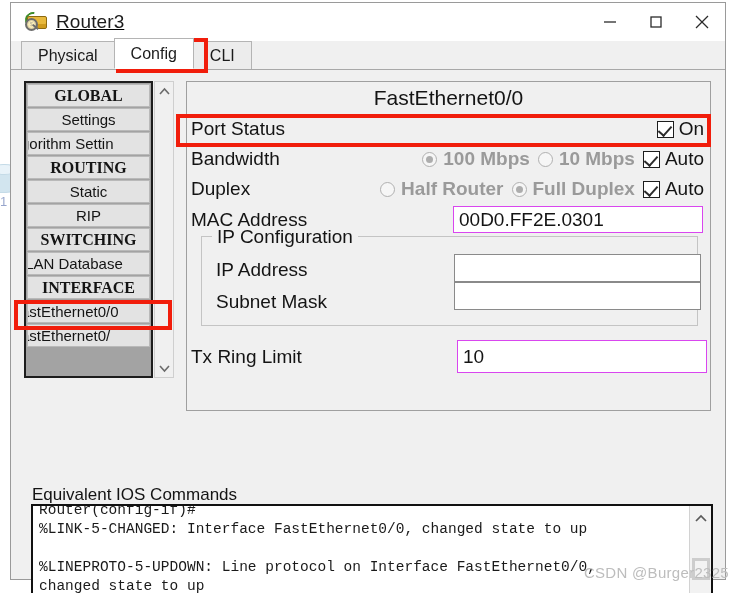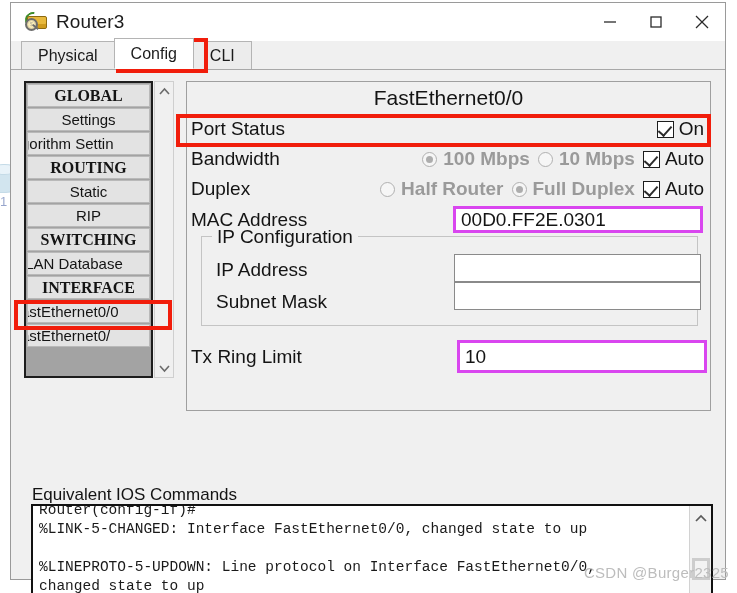--- a/index.html
+++ b/index.html
@@ -26,21 +26,21 @@
   
   .window {
     position: absolute; left: 10px; top: 2px;
     width: 716px; height: 578px;
     background: #f0f0f0;
     border: 1px solid #9a9a9a;
     box-sizing: border-box;
   }
   .titlebar {
     position: relative; height: 38px; background: #ffffff;
-    display: flex; align-items: center;
+    display: flex; align-items: center; text-decoration: underline;
   }
   .app-icon {
     position: relative; width: 24px; height: 22px; margin-left: 13px; margin-right: 8px; flex: 0 0 auto;
   }
   .app-icon .body {
     position: absolute; left: 3px; top: 5px; width: 18px; height: 11px;
     background: #e8b93d; border: 1px solid #8d6a10; border-radius: 2px;
     box-shadow: inset 0 -4px 0 #cf9b1d;
   }
   .app-icon .arrowset {
@@ -137,21 +137,21 @@
     width: 17px; height: 17px; border: 1px solid #1d1d1d; background: #ffffff;
     box-sizing: border-box; position: relative; margin-right: 5px; flex: 0 0 auto;
   }
   .checkbox.on::after {
     content: ""; position: absolute; left: 3px; top: 1px; width: 6px; height: 11px;
     border: solid #2b2b2b; border-width: 0 2px 2px 0; transform: rotate(42deg);
   }
   .clabel { font-size: 19px; color: #141414; white-space: nowrap; }
 
   .field {
-    background: #ffffff; border: 3px solid #d946ef; box-sizing: border-box;
+    background: #ffffff; border: 1px solid #d946ef; box-sizing: border-box;
     font-size: 19px; color: #141414; display: flex; align-items: center; padding-left: 5px;
   }
   .mac-field { position: absolute; left: 266px; top: 2px; width: 250px; height: 27px; }
 
   .group-box {
     position: absolute; left: 14px; top: 154px; width: 497px; height: 90px;
     border: 1px solid #c4c4c4; box-sizing: border-box;
   }
   .group-title {
     position: absolute; left: 10px; top: -11px; background: #f0f0f0; padding: 0 5px;

